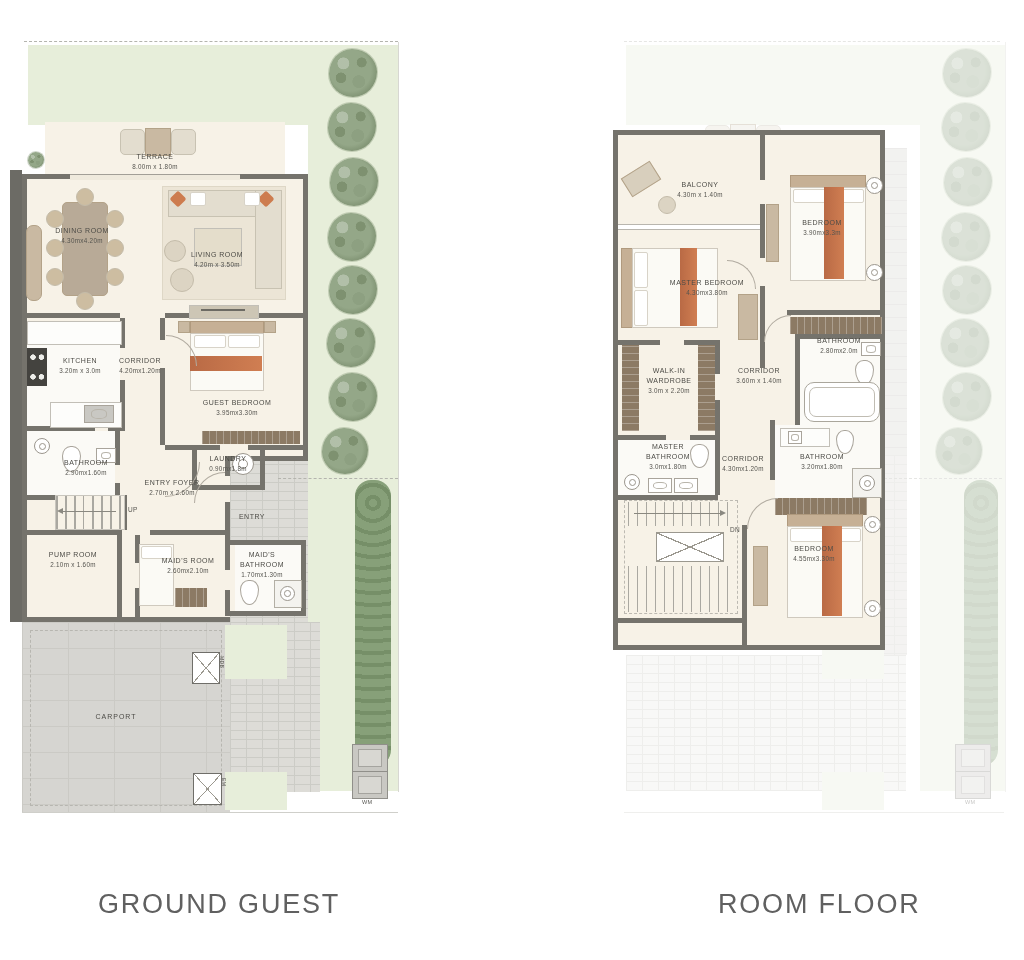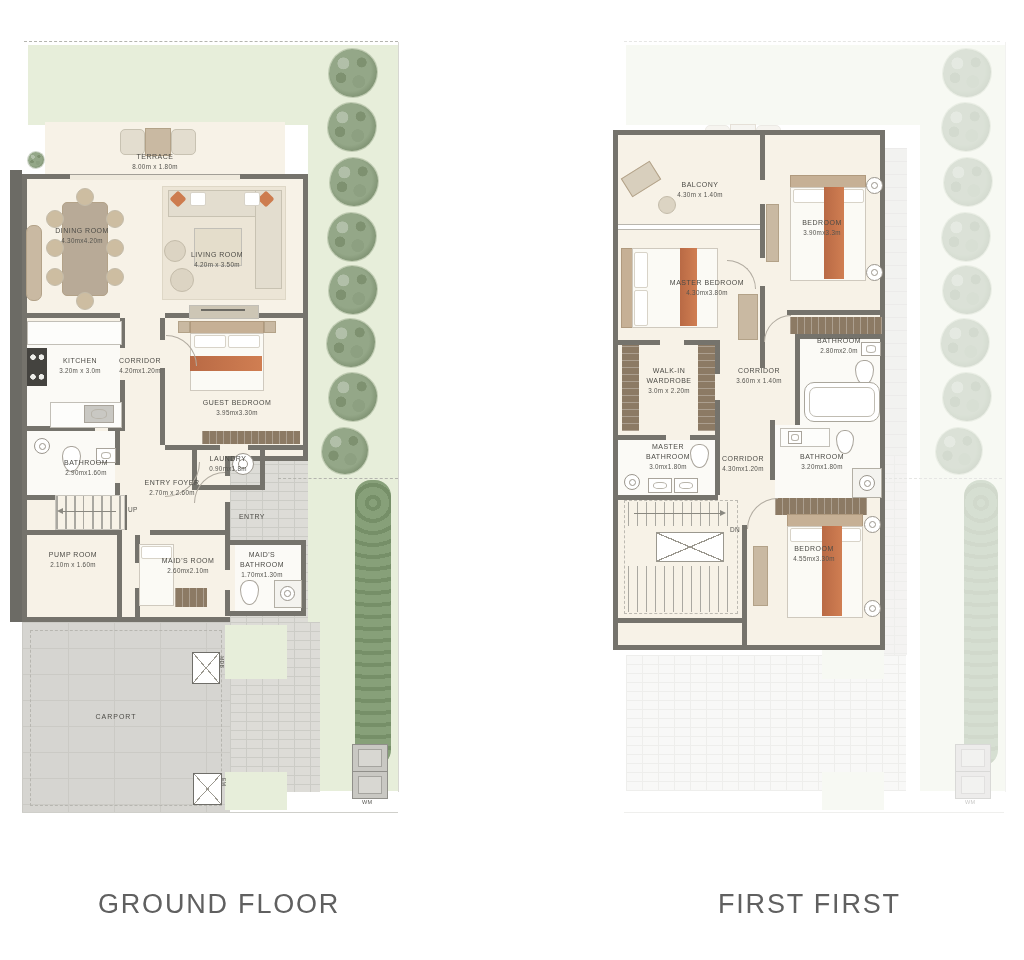--- a/index.html
+++ b/index.html
@@ -457,15 +457,15 @@
 
     <div class="dashbox" style="left:12px;top:472px;width:112px;height:112px;border-color:#bdbab2;"></div>
     <div class="treads" style="left:16px;top:474px;width:104px;height:24px;"></div>
     <div class="a" style="left:22px;top:485px;width:88px;height:0;border-top:1px solid #8a8880;"></div>
     <div class="a" style="left:108px;top:482px;width:0;height:0;border-top:3.5px solid transparent;border-bottom:3.5px solid transparent;border-left:6px solid #8a8880;"></div>
     <div class="xbox" style="left:44px;top:504px;width:66px;height:28px;"></div>
     <div class="treads" style="left:16px;top:538px;width:104px;height:46px;"></div>
     <div class="tiny" style="left:118px;top:498px;font-size:6.5px;">DN</div>
   </div>
 
-  <div class="caption" style="left:98px;top:889px;">GROUND FLOOR</div>
-  <div class="caption" style="left:718px;top:889px;">FIRST FIRST</div>
+  <div class="caption" style="left:98px;top:889px;">GROUND GUEST</div>
+  <div class="caption" style="left:718px;top:889px;">ROOM FLOOR</div>
 </div>
 
 </body></html>

